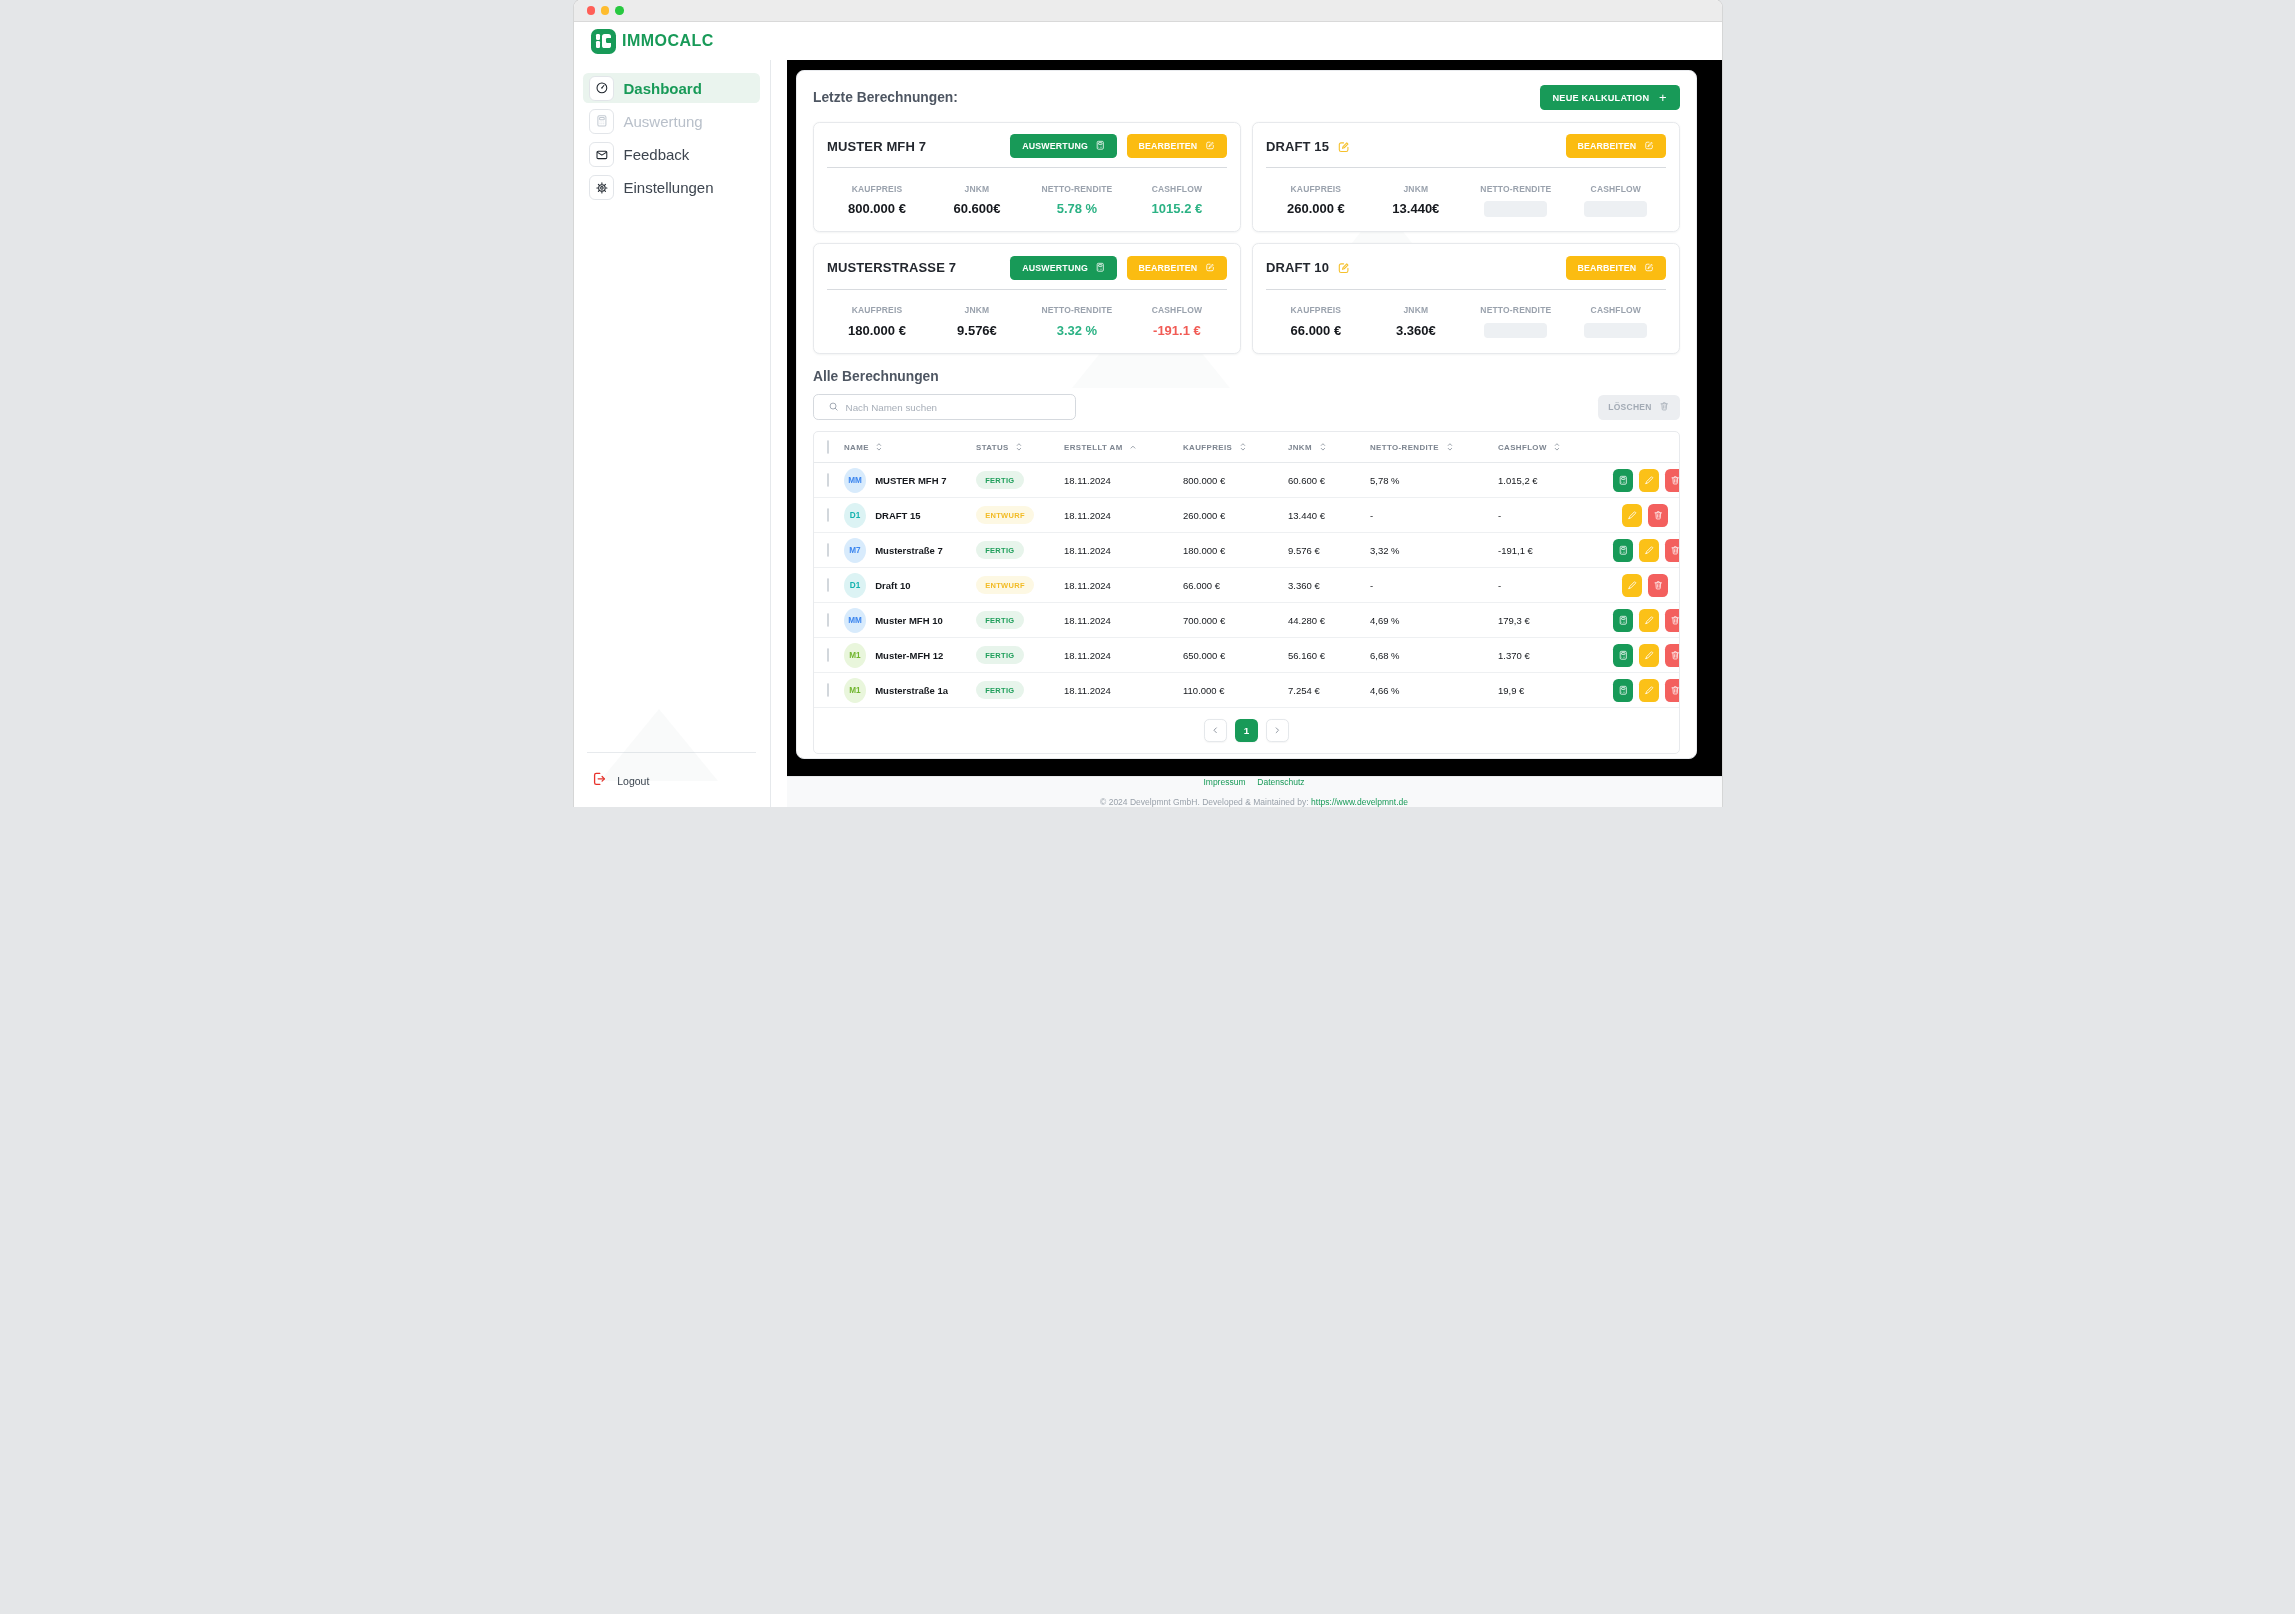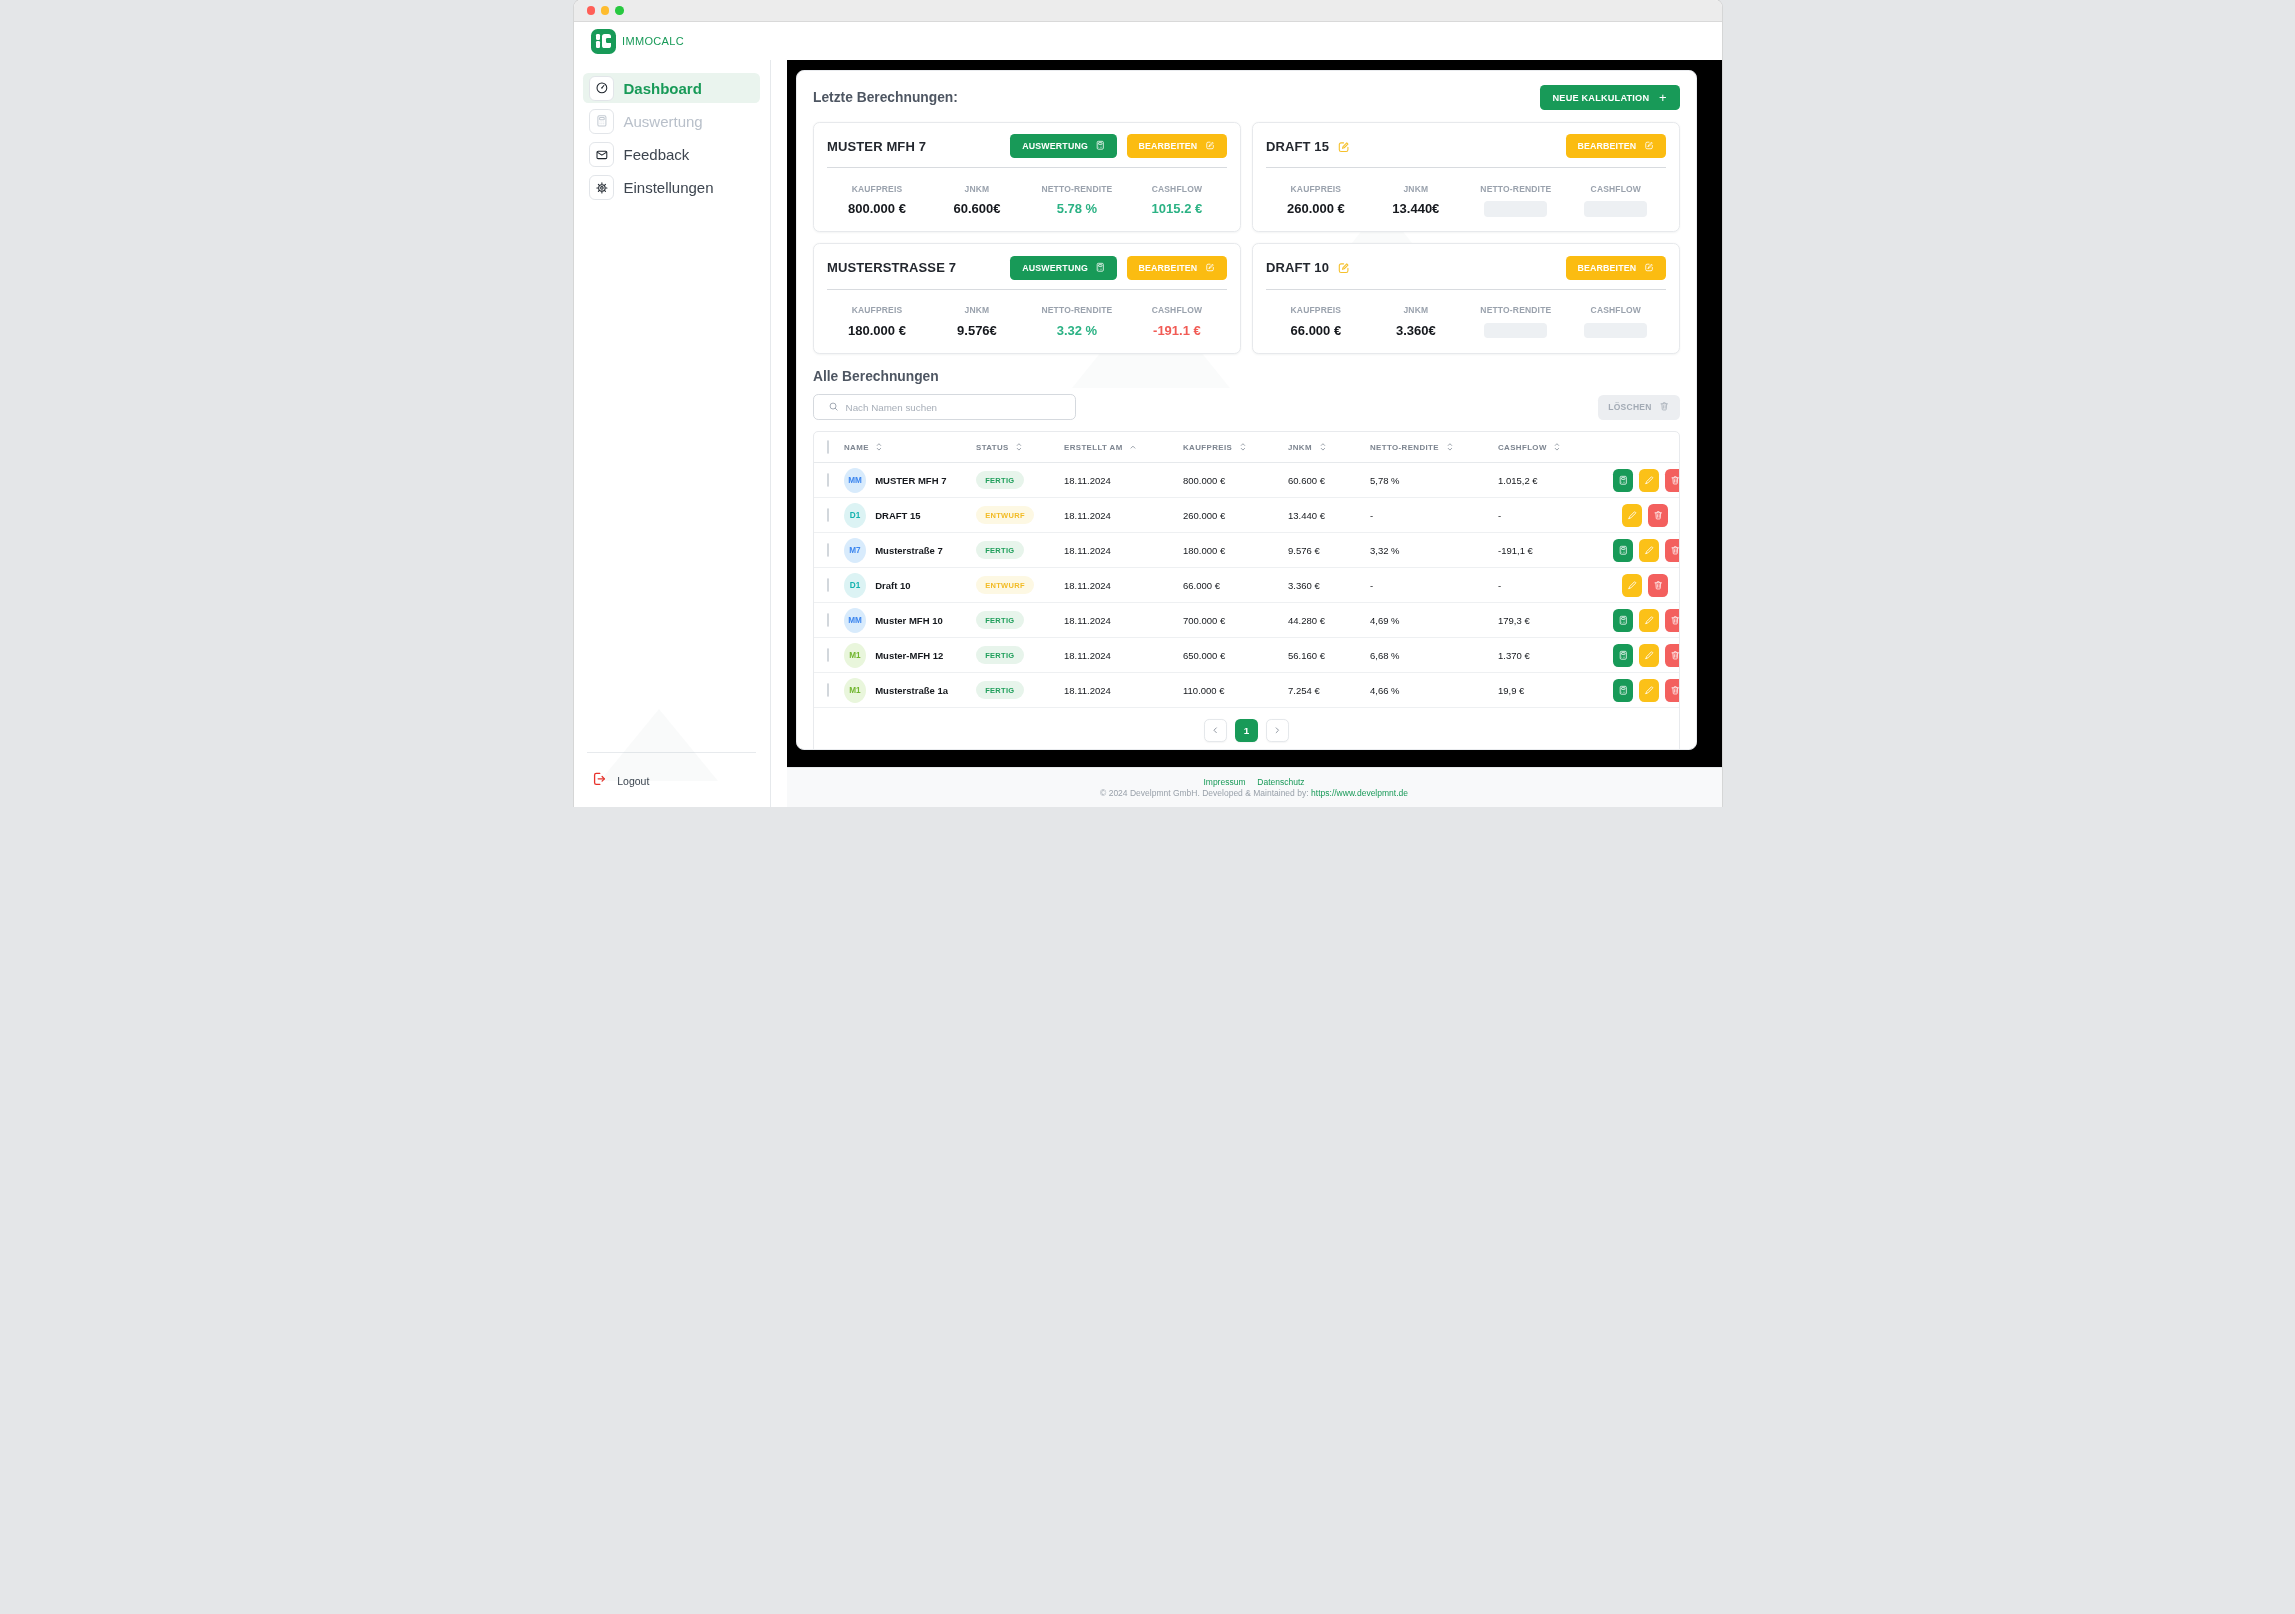--- a/index.html
+++ b/index.html
@@ -18,21 +18,21 @@
 
   
   .appbar{ height:38px; background:#fff; display:flex; align-items:center;
     padding-left:17.7px; gap:5.9px; flex:none; }
   .logo{ width:25px; height:25px; background:#189a58; border-radius:6.6px; position:relative; flex:none; }
   .logo div{ position:absolute; }
   .logo-i-dot{ left:4.6px; top:5.2px; width:4.6px; height:5.9px; background:#fff; border-radius:1.3px; }
   .logo-i-bar{ left:4.6px; top:12.4px; width:4.6px; height:7.2px; background:#fff; border-radius:1.3px; }
   .logo-c{ left:10.5px; top:5.2px; width:9.8px; height:14.4px; background:#fff; border-radius:2.6px; }
   .logo-c-notch{ right:4.6px; top:9.8px; width:5.9px; height:5.2px; background:#189a58; border-radius:1.3px 0 0 1.3px; }
-  .brand{ font-size:11px; font-weight:400; color:#189a58; letter-spacing:.03em; }
+  .brand{ font-size:16px; font-weight:700; color:#189a58; letter-spacing:.03em; }
 
   
   .shell{ flex:1; display:flex; min-height:0; }
 
   
   .sidebar{ width:197px; flex:none; border-right:0.7px solid #e6e9ec; background:#fff;
     display:flex; flex-direction:column; padding:13px 9.2px 17px; position:relative; }
   .nav-item{ display:flex; align-items:center; gap:9.2px; height:30px; padding:0 6.6px;
     border-radius:5.2px; margin-bottom:3.3px; cursor:pointer; }
   .nav-item.active{ background:#eaf4ee; }
@@ -132,22 +132,22 @@
   .action-btn.del{ background:#f3605e; }
 
   .pagination{ display:flex; justify-content:center; align-items:center; gap:7.9px; padding:10.5px 0 11.8px; }
   .page-btn{ width:23px; height:23px; border-radius:5.2px; border:0.7px solid #e5e8eb; background:#fff;
     display:flex; align-items:center; justify-content:center; cursor:pointer; color:#8c949e;
     box-shadow:0 0.7px 1.3px rgba(0,0,0,.04); font-family:inherit; }
   .page-btn svg{ width:10.5px; height:10.5px; }
   .page-btn.current{ background:#189a58; color:#fff; font-weight:700; font-size:9.8px; border:none; }
 
   
-  .footer{ height:40px; flex:none; background:#f8f9fa; border-top:0.7px solid #e8eaec;
-    display:flex; flex-direction:column; align-items:center; justify-content:center; gap:1.3px; }
+  .footer{ height:31px; flex:none; background:#f8f9fa; border-top:0.7px solid #e8eaec;
+    display:flex; flex-direction:column; align-items:center; justify-content:space-between; gap:1.3px; }
   .footer-links{ display:flex; gap:11.8px; }
   .footer a{ color:#189a58; text-decoration:none; font-size:8.5px; }
   .copyright{ font-size:8.5px; color:#99a1aa; display:flex; gap:2.6px; }
 
   
   .tri{ position:absolute; width:0; height:0; border-style:solid; border-color:transparent;
     pointer-events:none; }
 </style>
 </head>
 <body>

